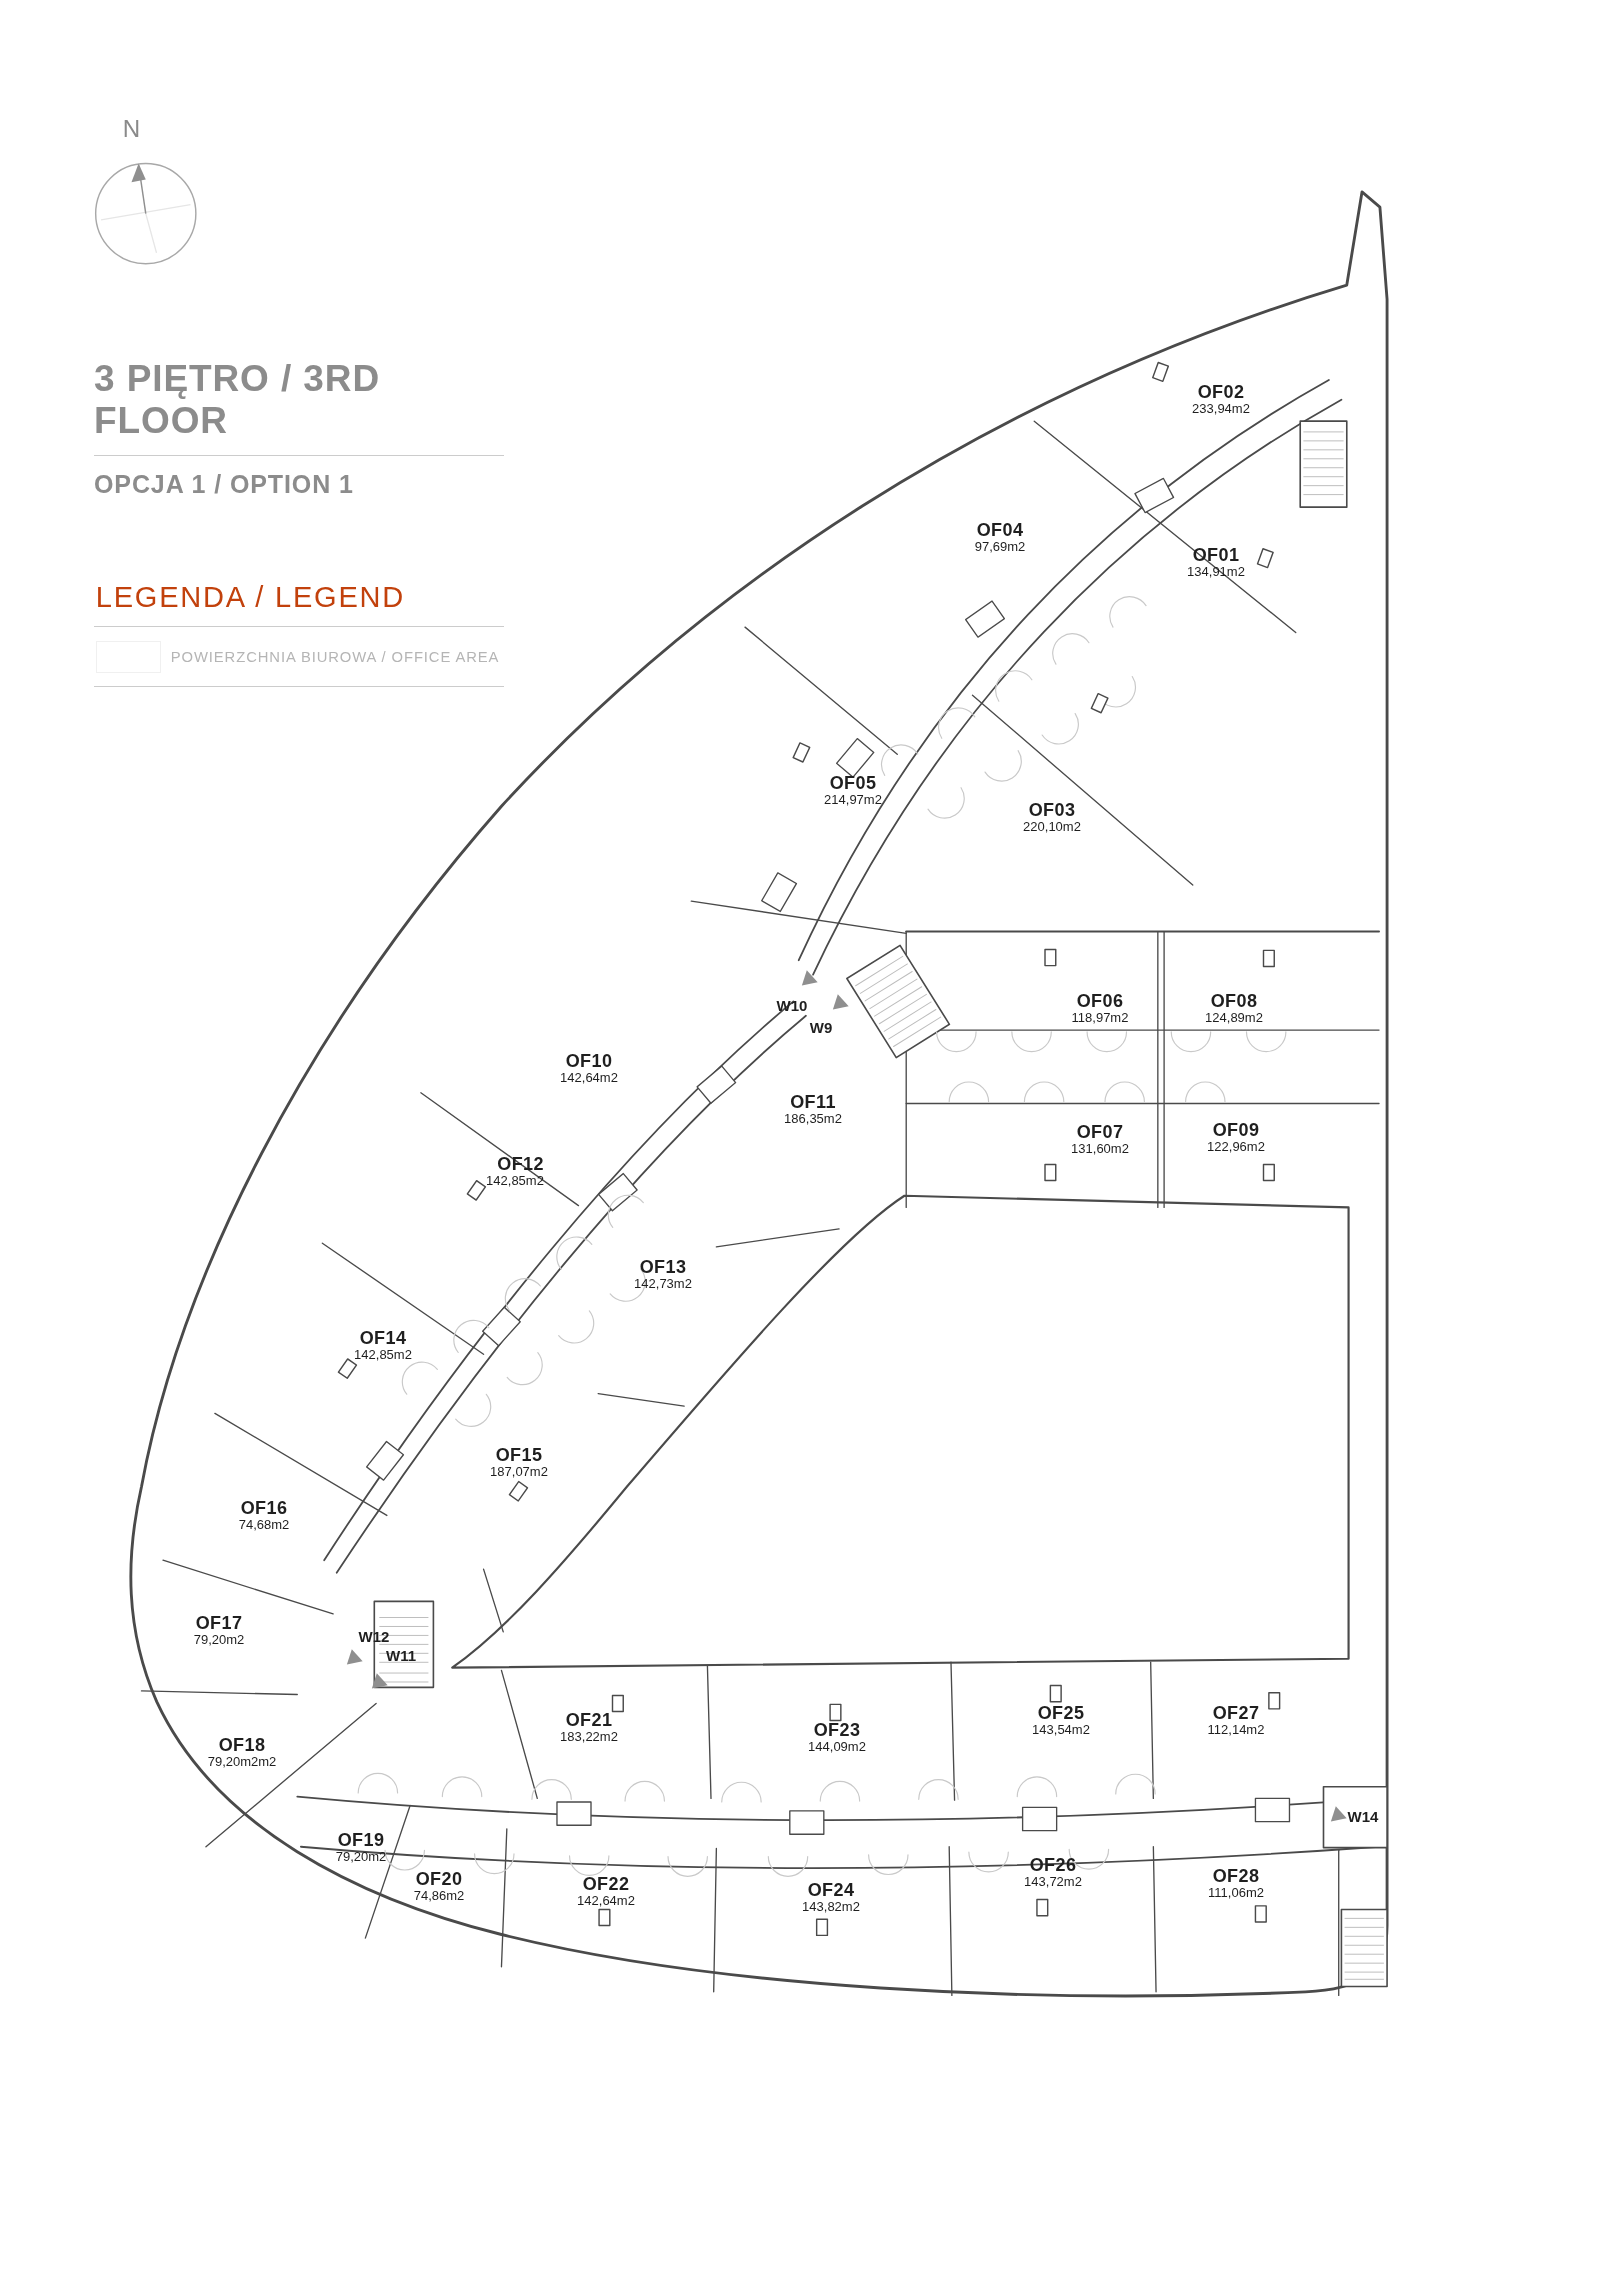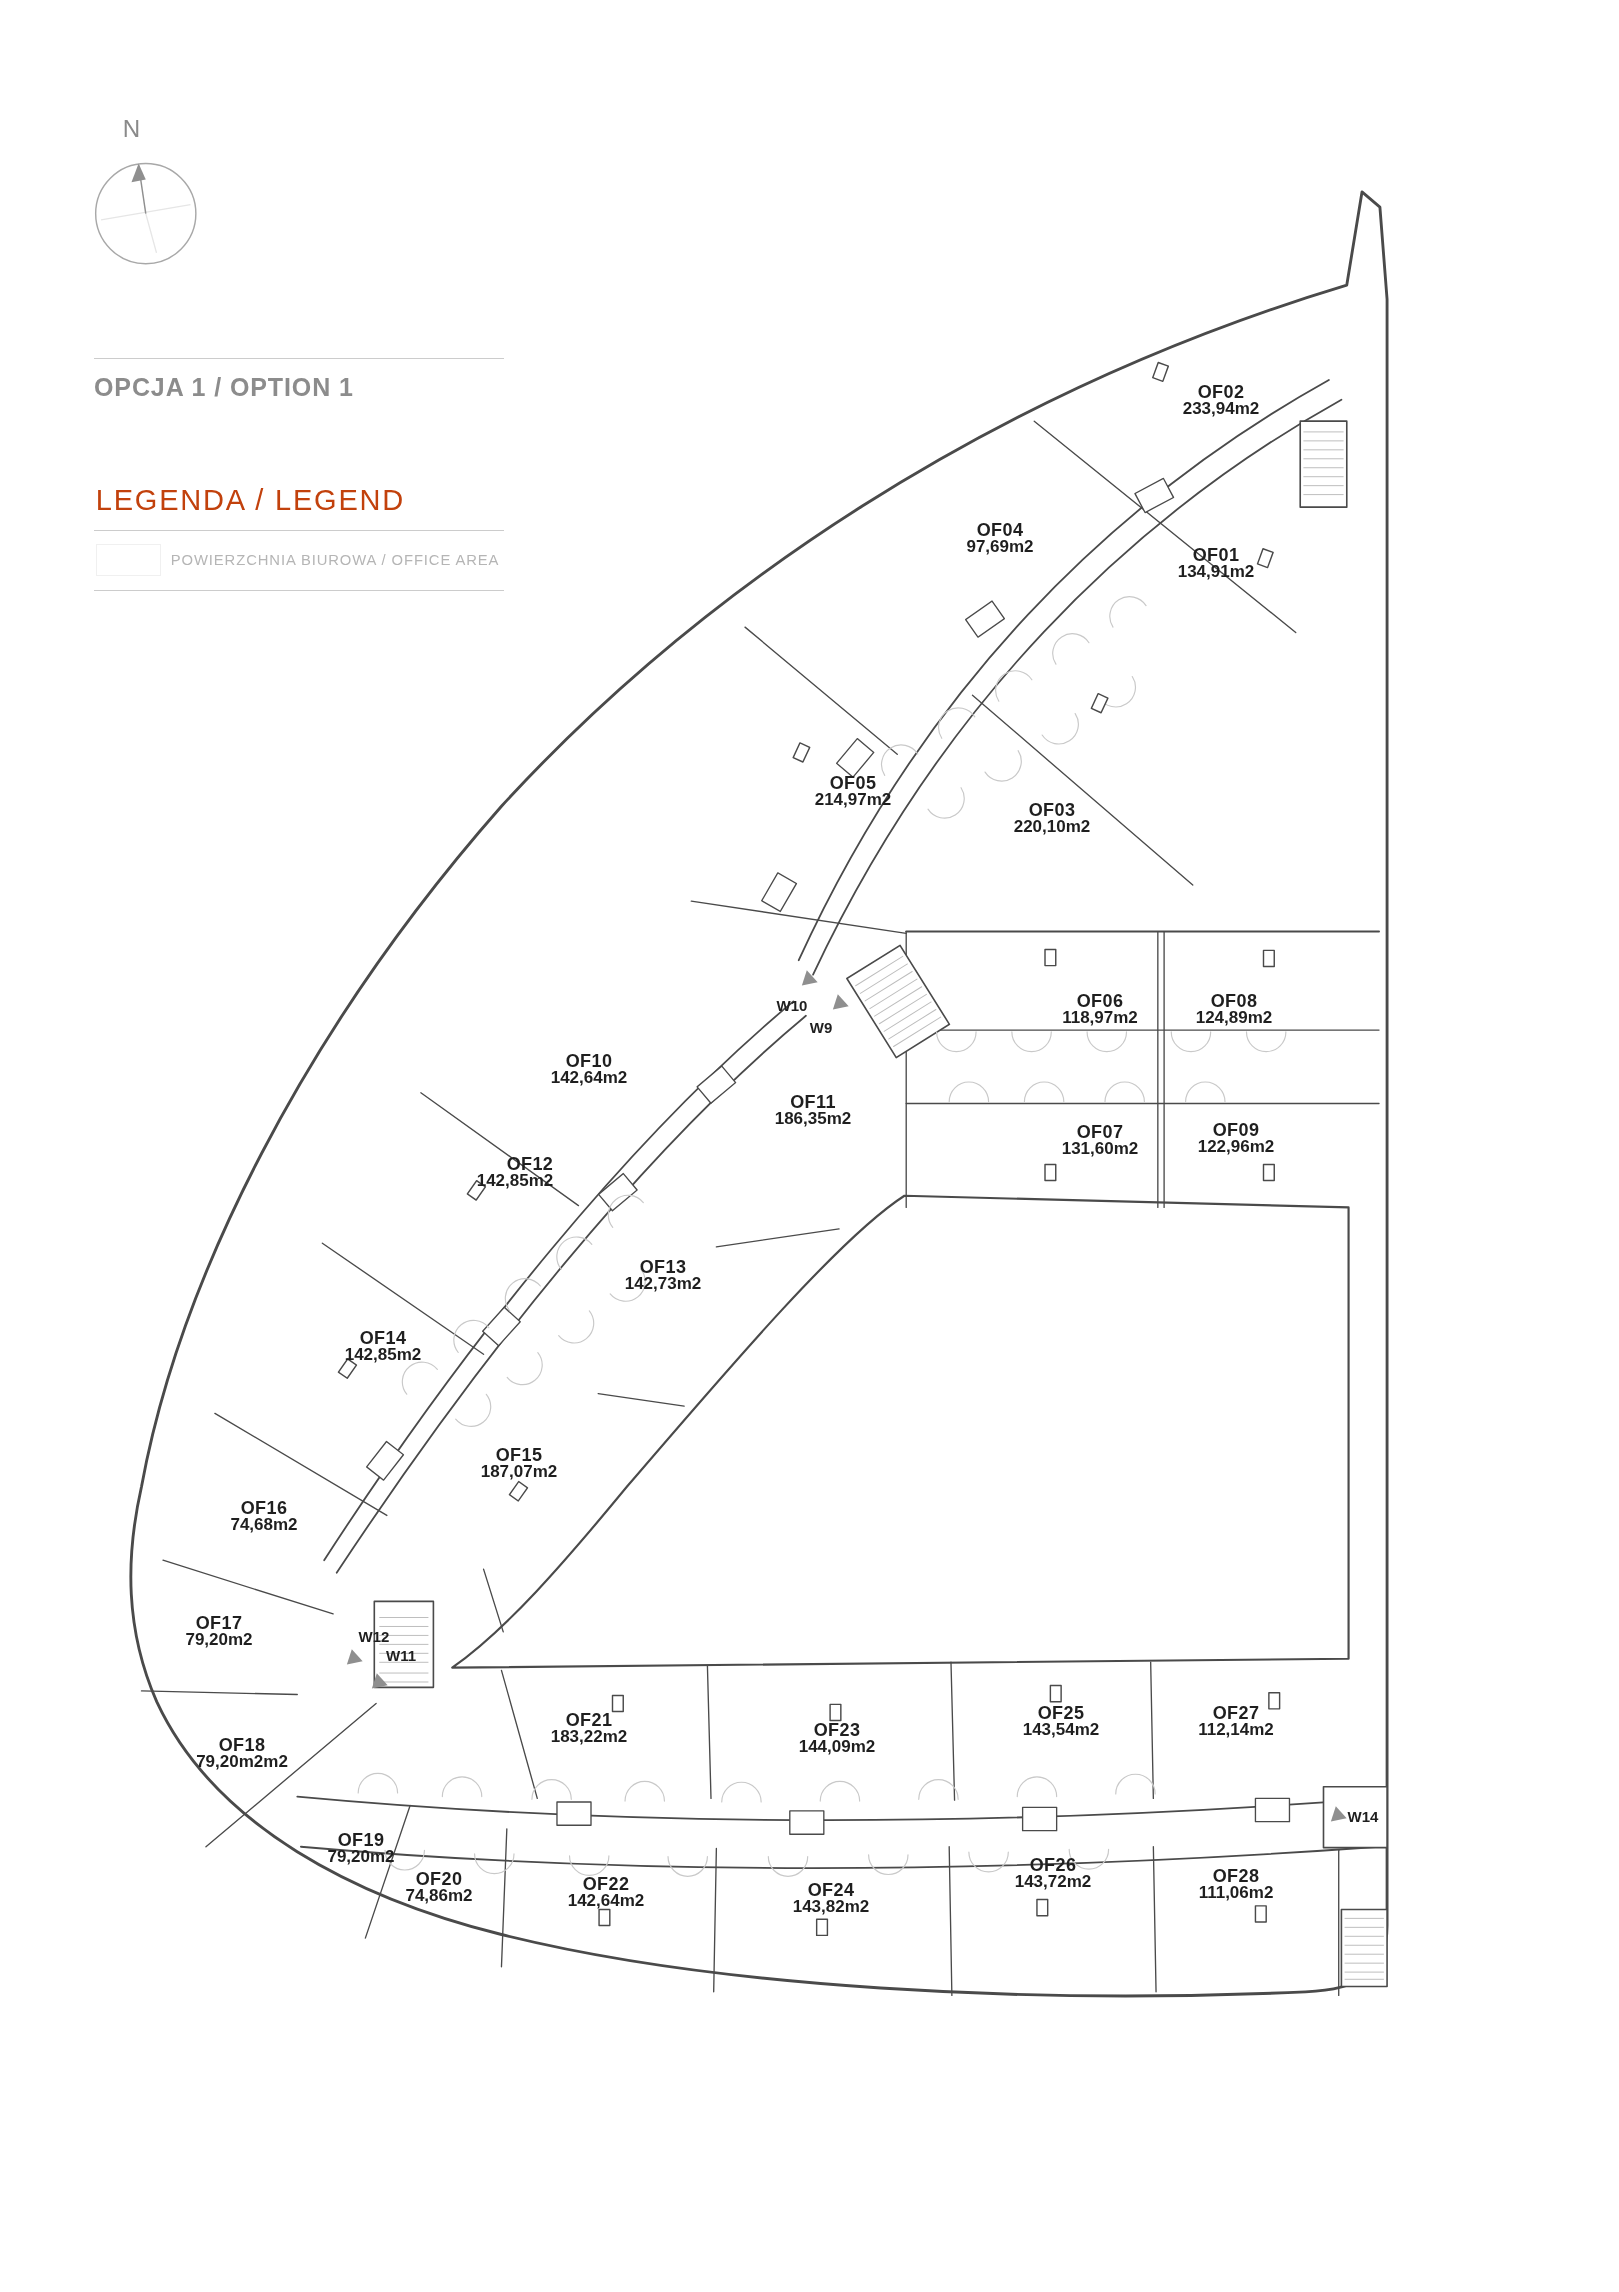--- a/index.html
+++ b/index.html
@@ -14,38 +14,39 @@
   .legend-row{display:flex;align-items:center;height:59px;}
   .legend-swatch{width:63px;height:30px;background:#ffffff;border:0.9px solid #f0f0f0;margin-left:1.8px;}
   .legend-label{font-size:14.8px;color:#b5b5b5;letter-spacing:0.9px;margin-left:10px;}
   
   .compass{position:absolute;left:76px;top:99px;}
   
   #plan-svg{position:absolute;left:0;top:0;}
   #plan-labels{position:absolute;left:0;top:0;width:1619px;height:2293px;pointer-events:none;}
   .unit-label{position:absolute;transform:translate(-50%,-50%);text-align:center;color:#1f1f1f;white-space:nowrap;}
   .unit-label .uid{display:block;font-size:18px;font-weight:bold;letter-spacing:0.4px;line-height:19px;}
-  .unit-label .uarea{display:block;font-size:17px;font-weight:bold;line-height:13.4px;}
+  .unit-label .uarea{display:block;font-size:13px;font-weight:normal;line-height:13.4px;}
   .stair-label{position:absolute;transform:translate(-50%,-50%);font-size:15px;font-weight:bold;color:#1f1f1f;white-space:nowrap;}
   .tri{position:absolute;width:0;height:0;border-top:8px solid transparent;border-bottom:8px solid transparent;
        border-left:14.3px solid #8f8f8f;transform:translate(-50%,-50%) rotate(18deg);}
 </style>
 </head>
 <body>
 
 <svg class="compass" width="161" height="188" viewBox="0 0 180 210">
   <line x1="28" y1="135" x2="128" y2="118" stroke="#e6e6e6" stroke-width="1.5"></line>
   <line x1="78" y1="128" x2="90" y2="172" stroke="#e6e6e6" stroke-width="1.5"></line>
   <circle cx="78" cy="128" r="56" fill="none" stroke="#a8a8a8" stroke-width="1.6"></circle>
   <line x1="78" y1="128" x2="70" y2="74" stroke="#8f8f8f" stroke-width="1.6"></line>
   <polygon points="70,72 62,93 78,90" fill="#8f8f8f"></polygon>
   <text x="62" y="42" font-size="27" fill="#8a8a8a" text-anchor="middle" id="compass-n">N</text>
 </svg>
 
 <div class="title-block">
+  <h1 class="main-title">3 PIĘTRO / 3RD FLOOR</h1>
   <hr class="rule">
   <h2 class="option-title">OPCJA 1 / OPTION 1</h2>
   <h3 class="legend-title">LEGENDA / LEGEND</h3>
   <hr class="rule">
   <div class="legend-row">
     <span class="legend-swatch"></span>
     <span class="legend-label">POWIERZCHNIA BIUROWA / OFFICE AREA</span>
   </div>
   <hr class="rule">
 </div>

